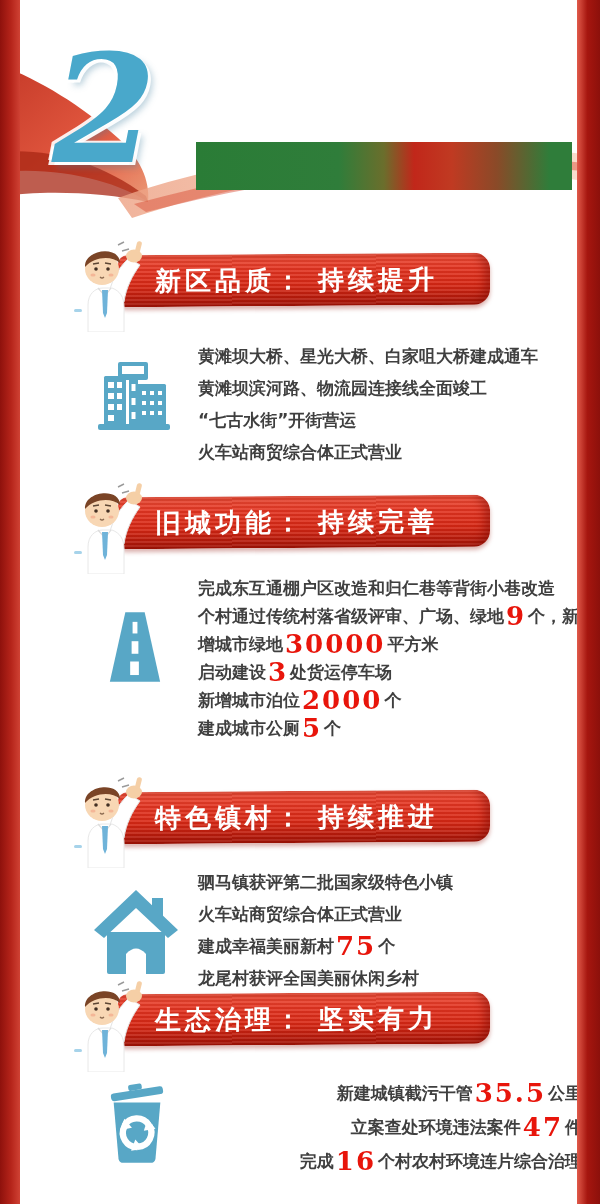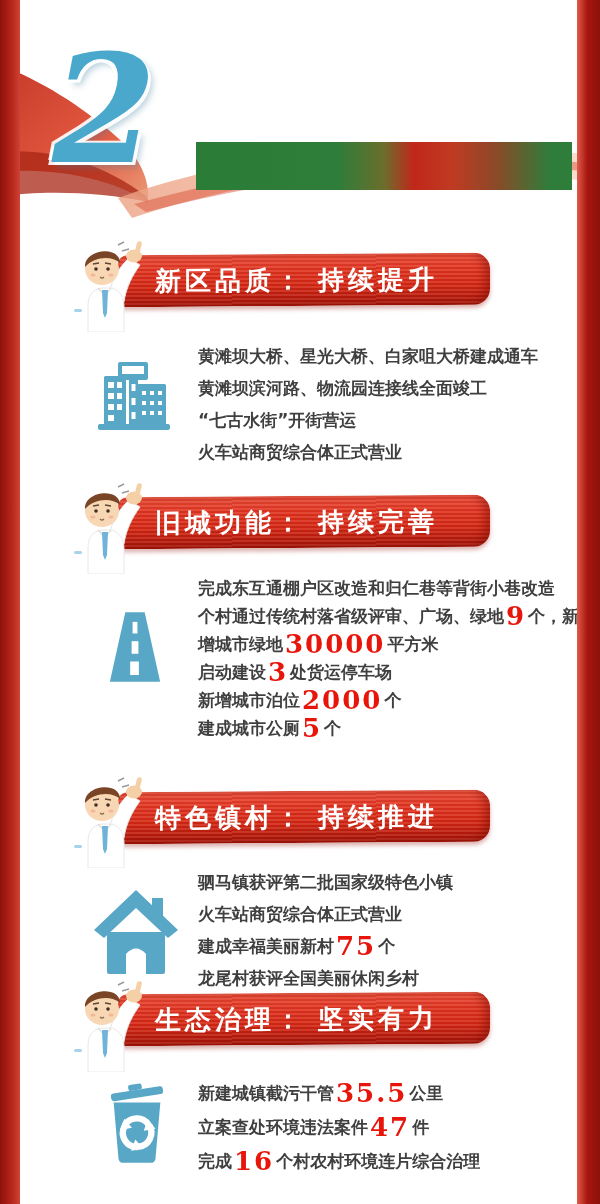--- a/index.html
+++ b/index.html
@@ -39,21 +39,21 @@
             repeating-linear-gradient(180deg,rgba(255,255,255,.10) 0 2px,rgba(0,0,0,.06) 2px 4px),
             linear-gradient(180deg,#f0503a 0%,#e23421 28%,#d72714 60%,#a81407 100%);
           box-shadow:0 3px 4px rgba(150,30,20,.35), inset -6px 0 8px rgba(120,10,5,.45);}
   .banner span{display:block;padding-left:37px;line-height:52px;color:#fff;
                font-size:26px;font-weight:bold;letter-spacing:4px;white-space:nowrap;}
   .mascot{position:absolute;left:74px;z-index:2;}
   .icon-box{position:absolute;z-index:1;}
   .lines{position:absolute;left:198px;width:384px;z-index:1;}
   .line{font-size:17px;font-weight:bold;color:#3f3f3f;line-height:32px;}
   .sec2 .line{line-height:28px;}
-  .sec4 .line{line-height:34px;}
+  .sec4 .line{line-height:34px;text-align:right;}
   .num{font-family:"DejaVu Serif","Liberation Serif",serif;font-size:26px;font-weight:bold;
        color:#e8150b;line-height:1;letter-spacing:2px;vertical-align:-3px;padding:0 2px;}
 </style>
 </head>
 <body>
 
 <div class="page">
   <div class="edge left"></div>
   <div class="edge right"></div>
 

